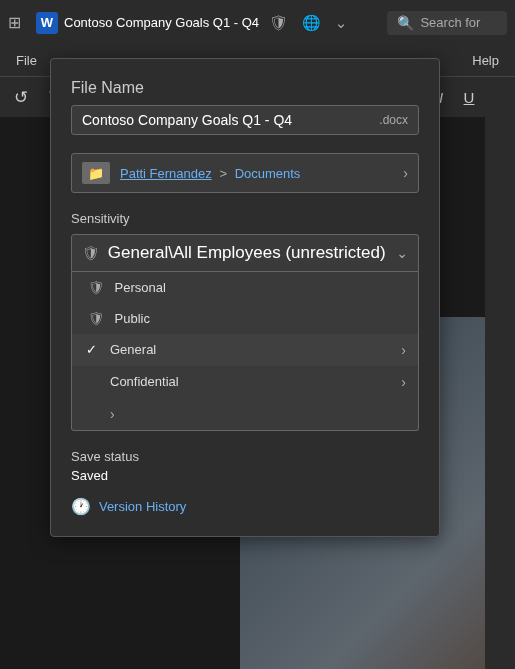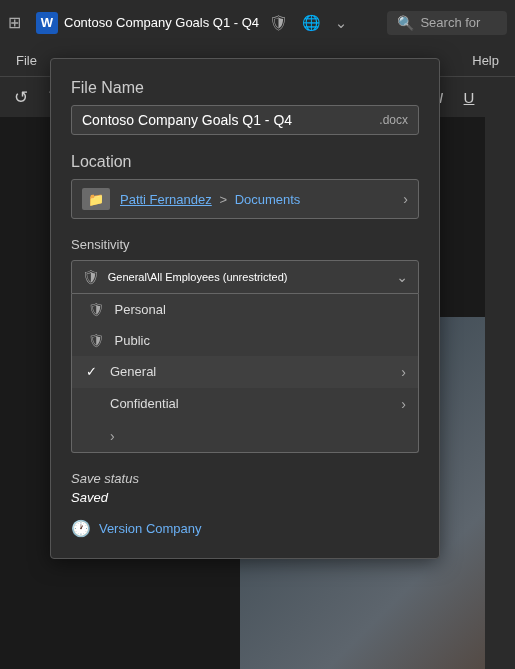--- a/index.html
+++ b/index.html
@@ -241,21 +241,21 @@
     .sensitivity-dropdown.expanded {
       background: #3a3a3a;
     }
     .shield-icon-sm {
       font-size: 14px;
       color: #aaa;
       margin-right: 8px;
     }
     .sensitivity-dropdown-label {
       flex: 1;
-      font-size: 11px;
+      font-size: 17px;
       color: #fff;
     }
     .dropdown-arrow {
       color: #aaa;
       font-size: 14px;
     }
 
     
     .sensitivity-menu {
       background: #3a3a3a;
@@ -292,21 +292,20 @@
     .sens-item-with-shield {
       padding-left: 16px;
       display: flex;
       align-items: center;
       gap: 10px;
     }
 
     
     .save-status-section {
       margin-bottom: 14px;
-      font-style: italic;
     }
     .save-status-label {
       color: #ccc;
       font-size: 13px;
       margin-bottom: 4px;
     }
     .save-status-value {
       color: #fff;
       font-size: 13px;
     }
@@ -384,21 +383,20 @@
 <div class="right-strip"></div>
 
 <div class="dropdown-panel">
 
   <div class="section-label">File Name</div>
   <div class="filename-input-row">
     <input class="filename-input" type="text" value="Contoso Company Goals Q1 - Q4" style="">
     <span class="docx-badge">.docx</span>
   </div>
 
-  <div class="section-label">Location</div>
   <div class="location-row">
     <div class="folder-icon-box">
       <span>📁</span>
     </div>
     <div class="location-path">
       <span class="location-link">Patti Fernandez</span>
       <span class="location-sep"> &gt; </span>
       <span class="location-folder">Documents</span>
     </div>
     <span class="chevron-right">›</span>
@@ -439,16 +437,16 @@
     </div>
   </div>
 
   <div class="save-status-section">
     <div class="save-status-label">Save status</div>
     <div class="save-status-value">Saved</div>
   </div>
 
   <div class="version-history-row">
     <span class="version-icon">🕐</span>
-    <span style="color:#6ab0f5;">Version Company</span>
+    <span style="color:#6ab0f5;">Version History</span>
   </div>
 
 </div>
 
 </body></html>

